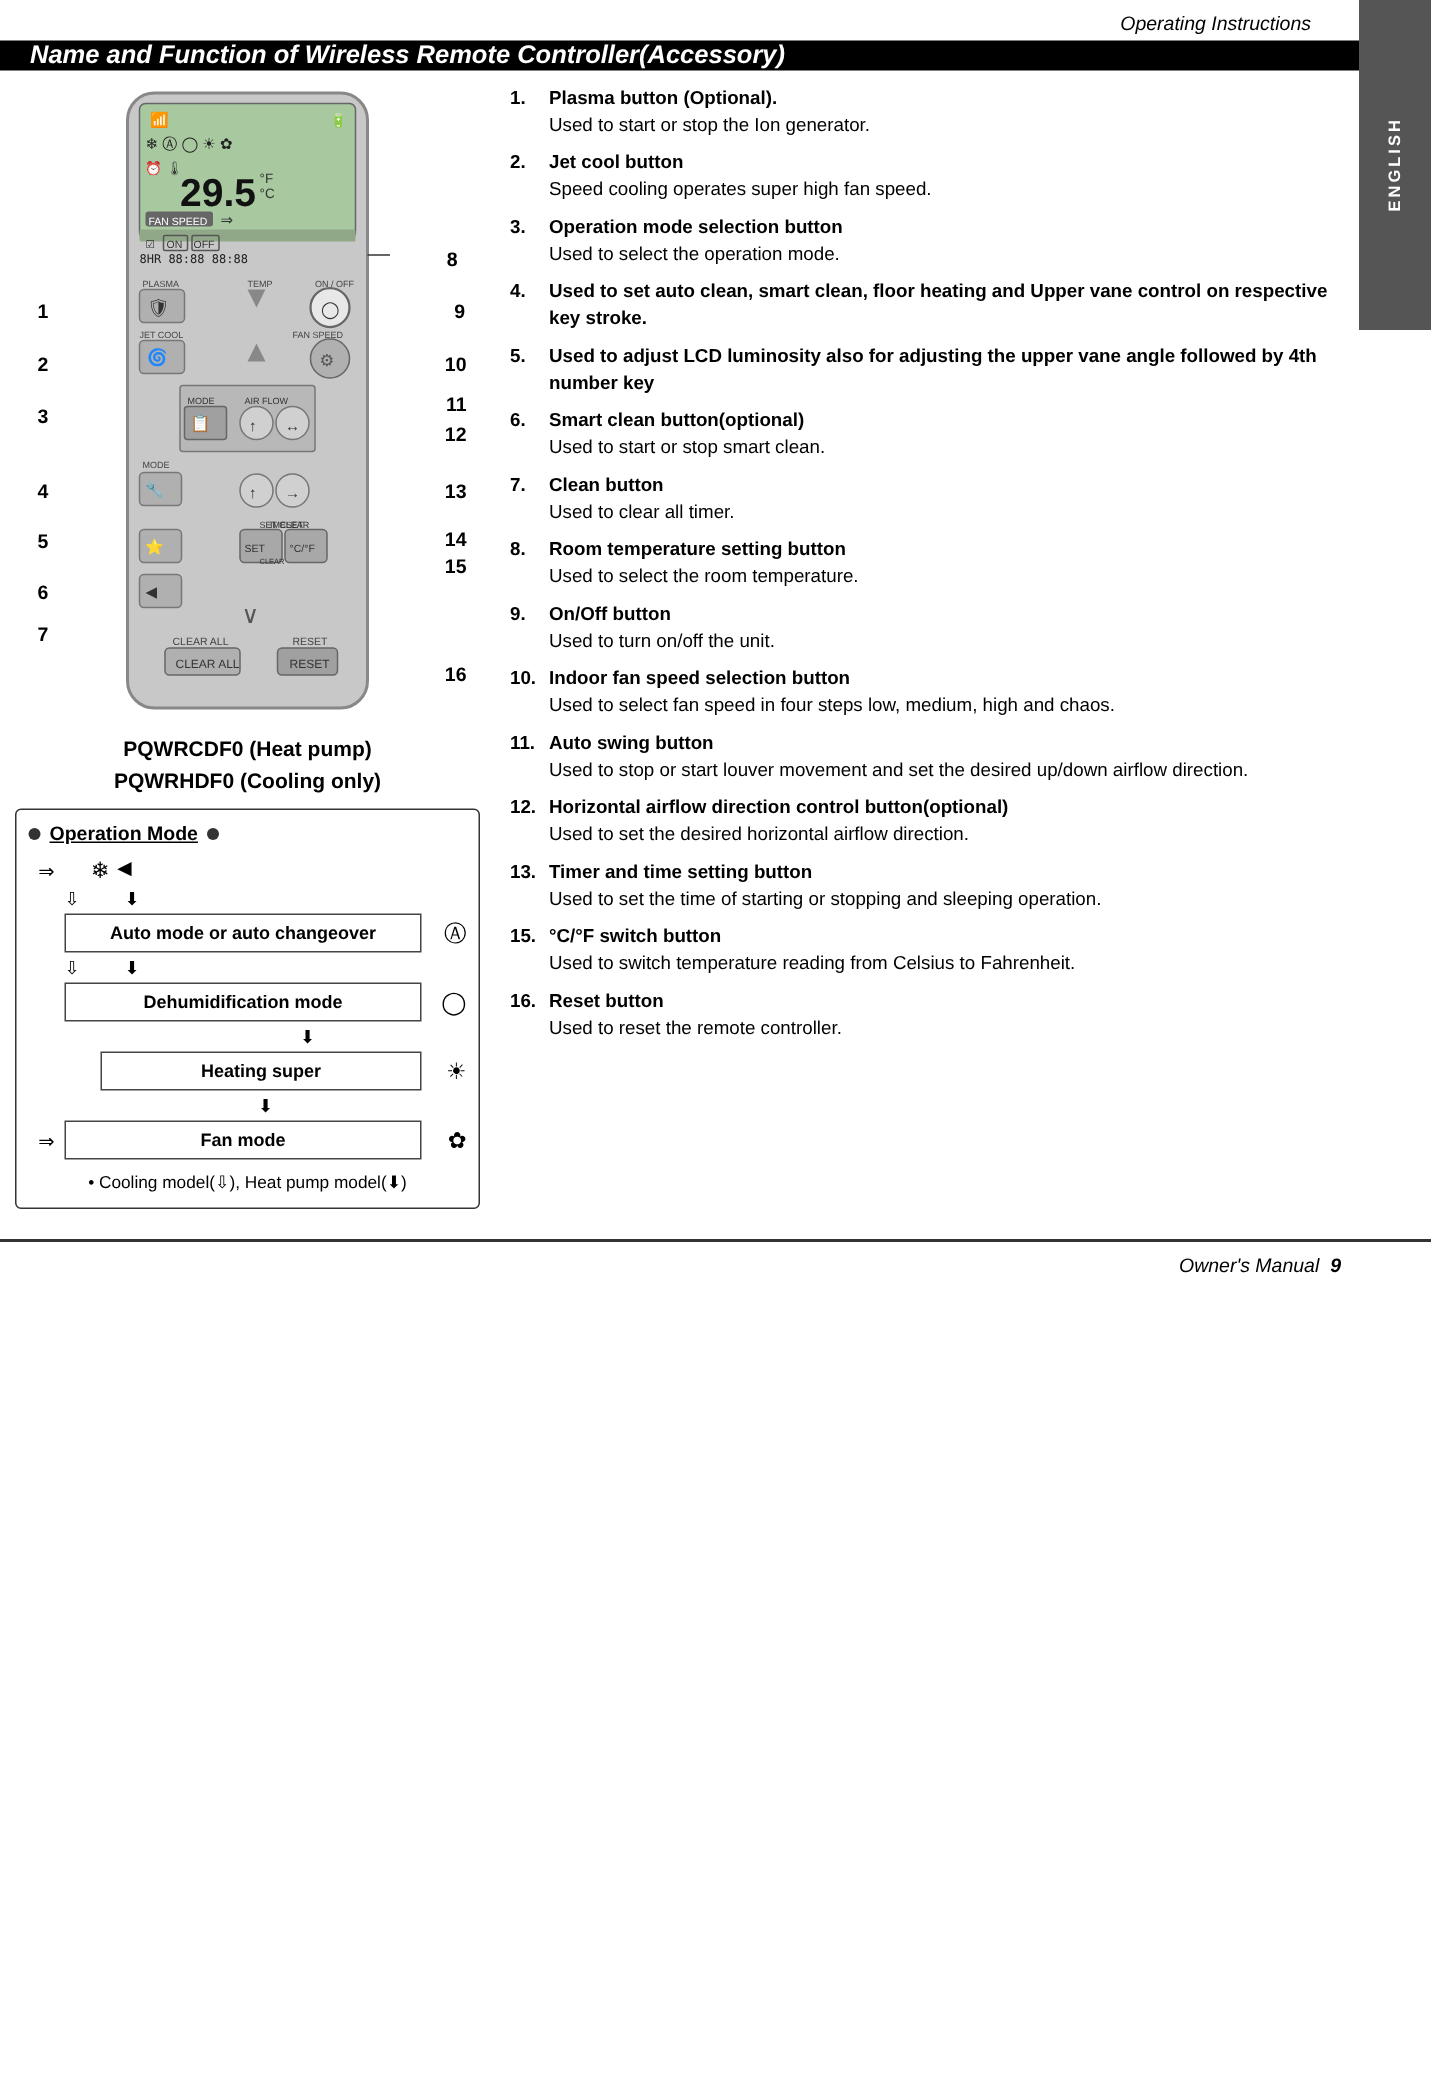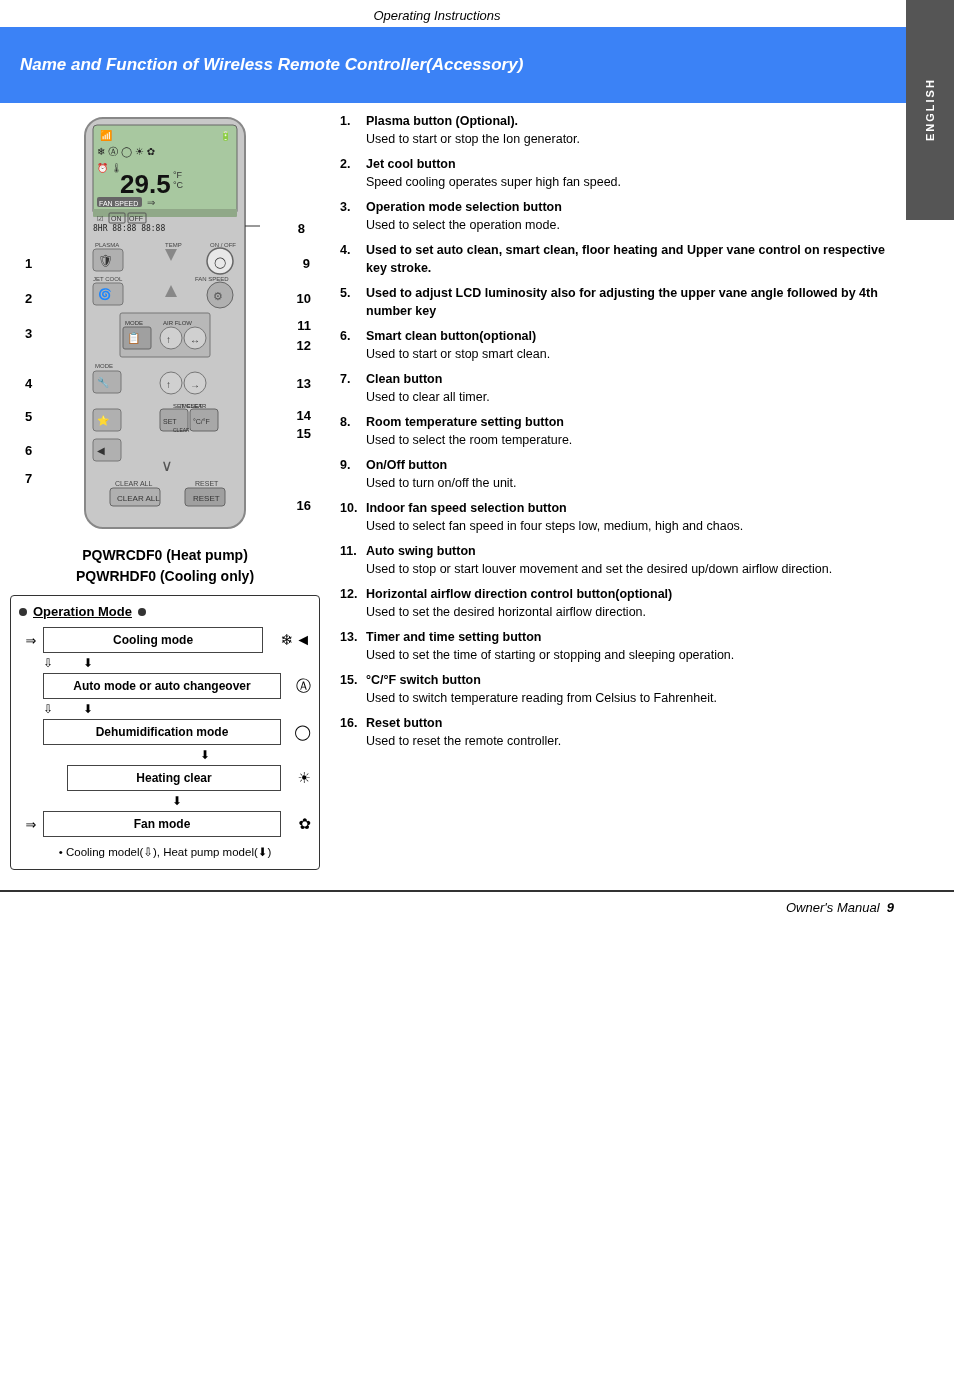--- a/index.html
+++ b/index.html
@@ -7,21 +7,21 @@
       font-family: Arial, sans-serif;
       background: #fff;
       width: 954px;
       min-height: 1400px;
       position: relative;
       font-size: 13px;
     }
 
     
     .top-header {
-      text-align: center;
+      text-align: right;
       padding: 8px 80px 4px 0;
       font-style: italic;
       font-size: 13px;
       color: #000;
     }
 
     
     .side-tab {
       position: absolute;
       right: 0;
@@ -37,23 +37,23 @@
       padding: 12px 6px;
       letter-spacing: 2px;
       height: 220px;
       display: flex;
       align-items: center;
       justify-content: center;
     }
 
     
     .title-banner {
-      background: #3b82f6;
+      background: #000000;
       color: #fff;
-      padding: 28px 20px;
+      padding: 0 20px;
       margin: 0 48px 0 0;
       font-size: 17px;
       font-style: italic;
       font-weight: bold;
     }
 
     
     .main-content {
       display: flex;
       margin: 10px 48px 10px 0;
@@ -364,23 +364,20 @@
 
     <div class="operation-mode-section">
       <div class="operation-mode-title">
         <span>Operation Mode</span>
       </div>
 
       <div>
 
         <div class="op-row">
           <div class="op-arrow-area">⇒</div>
-          <div class="op-box">
-            <span>Cooling mode</span>
-          </div>
           <div class="op-icon">❄</div>
           <div style="font-size:16px; margin-left:2px;">◄</div>
         </div>
 
         <div class="op-small-arrow">
           <span>⇩</span>
           <span>⬇</span>
         </div>
 
         <div class="op-row">
@@ -402,21 +399,21 @@
             <span>Dehumidification mode</span>
           </div>
           <div class="op-icon">◯</div>
         </div>
 
         <div class="op-single-arrow" style="margin-left:80px;">⬇</div>
 
         <div class="op-row" style="margin-left:24px;">
           <div class="op-arrow-area"></div>
           <div class="op-box">
-            <span>Heating clear</span>
+            <span>Heating super</span>
           </div>
           <div class="op-icon">☀</div>
         </div>
 
         <div class="op-small-arrow" style="justify-content:center; margin-left:24px;">
           <span>⬇</span>
         </div>
 
         <div class="op-row">
           <div class="op-arrow-area">⇒</div>

